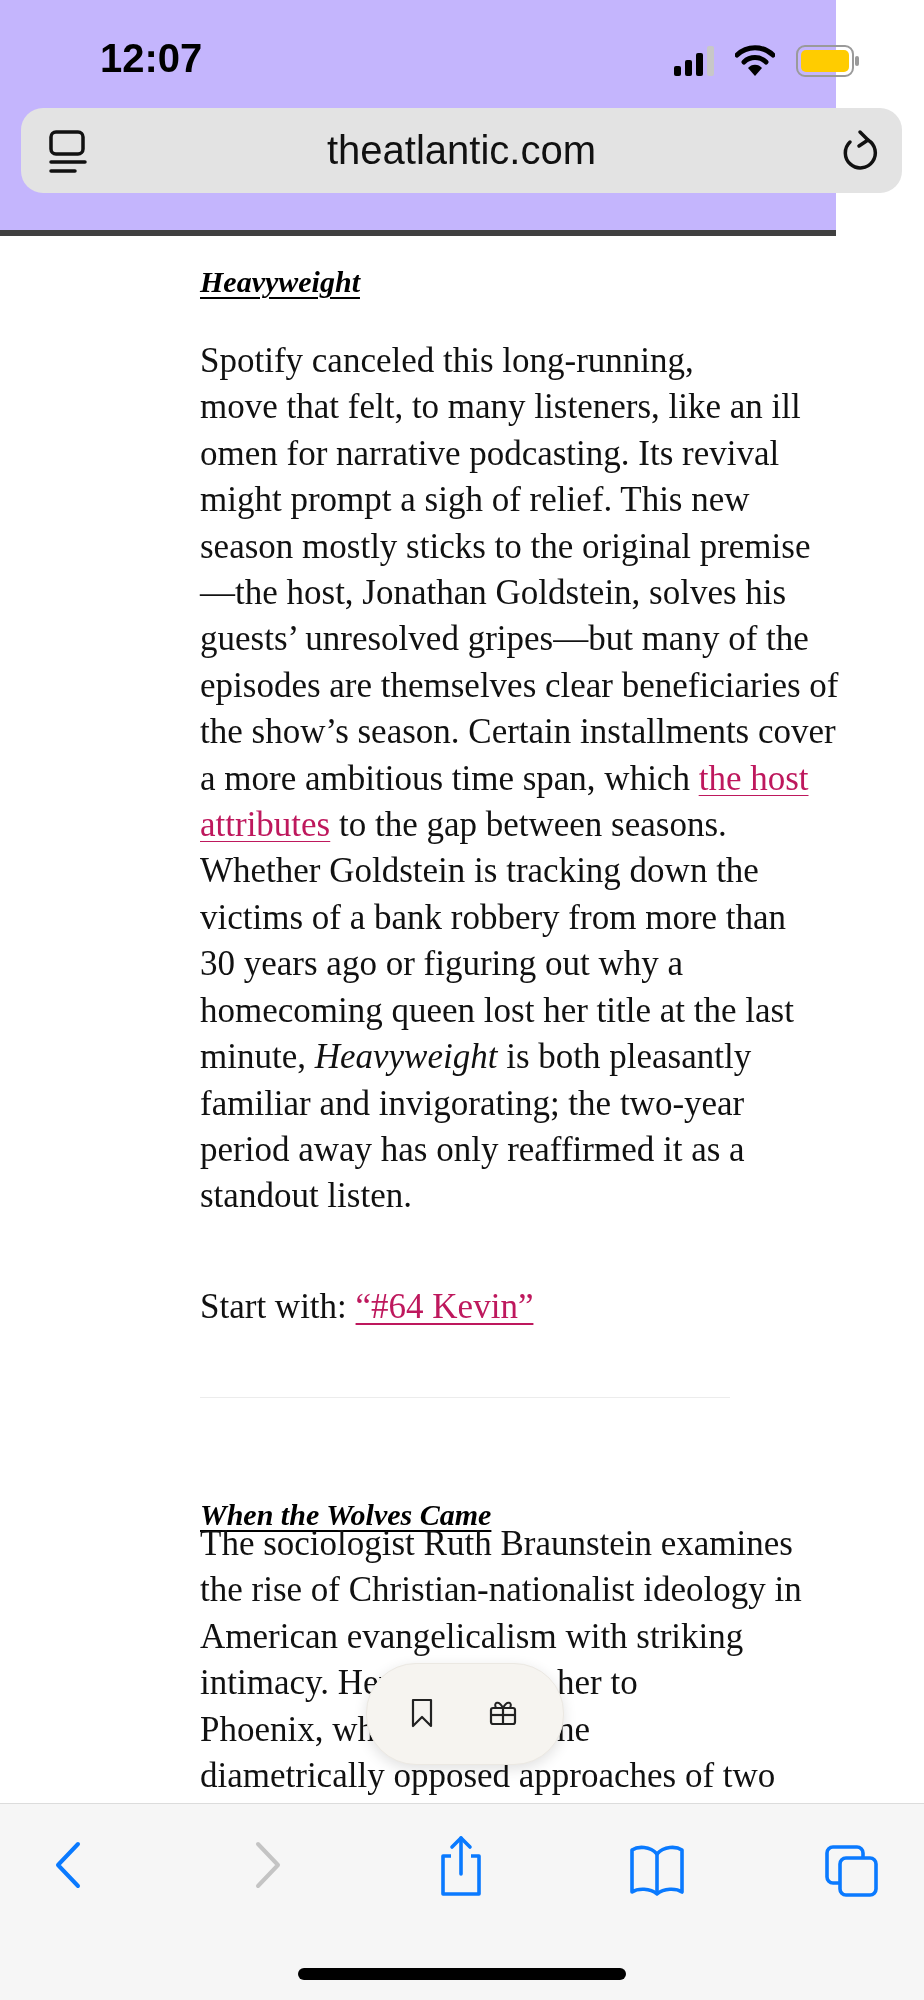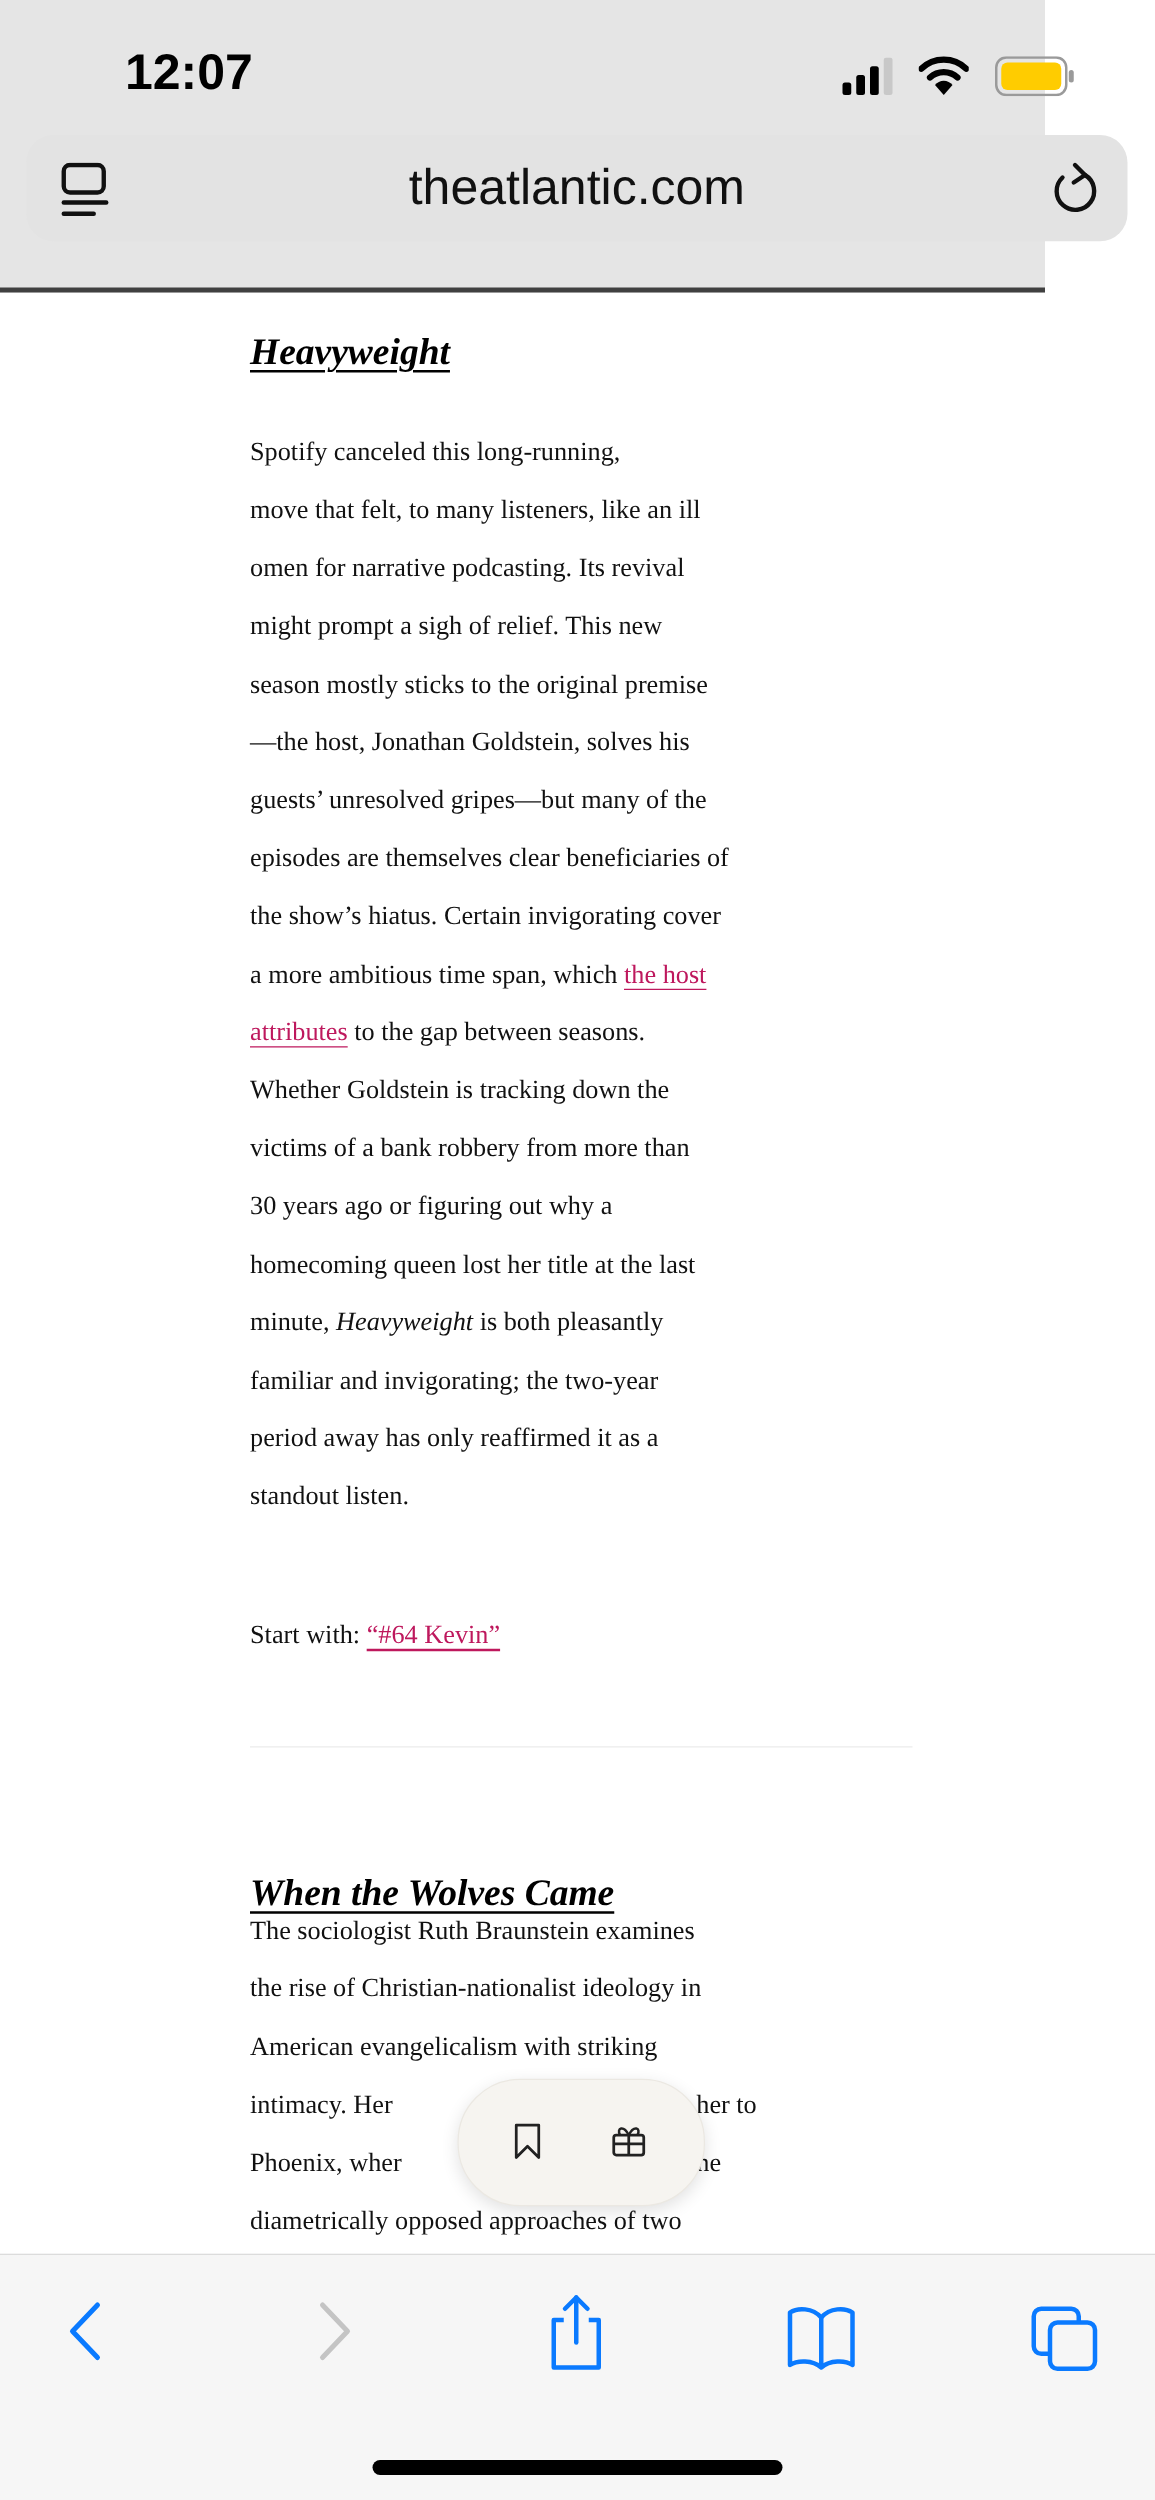--- a/index.html
+++ b/index.html
@@ -1,29 +1,29 @@
 <!DOCTYPE html>
 <html><head>
 <meta charset="utf-8">
 <style>
   html, body { margin:0; padding:0; }
   body { width:924px; height:2000px; position:relative; overflow:hidden; background:#ffffff; font-family:"Liberation Serif", serif; }
-  .status-bar { position:absolute; left:0; top:0; width:836px; height:230px; background:#e5e5e5; border-bottom:4px solid #404040; }
+  .status-bar { position:absolute; left:0; top:0; width:836px; height:230px; background:#c4b5fd; border-bottom:6px solid #404040; }
   .time { position:absolute; left:100px; top:36px; font-family:"Liberation Sans", sans-serif; font-weight:bold; font-size:40px; color:#000; }
   .signal { position:absolute; left:672px; top:46px; width:48px; height:30px; }
   .wifi { position:absolute; left:735px; top:42px; width:40px; height:36px; }
   .battery { position:absolute; left:796px; top:45px; width:64px; height:32px; }
   .url-bar { position:absolute; left:21px; top:108px; width:881px; height:85px; background:#e3e3e3; border-radius:22px; }
   .url-text { position:absolute; left:0; right:0; top:20px; text-align:center; font-family:"Liberation Sans", sans-serif; font-size:40px; color:#111; }
   .tabs-icon { position:absolute; left:26px; top:22px; width:42px; height:44px; }
   .reload-icon { position:absolute; right:20px; top:20px; width:44px; height:46px; }
 
   .article { position:absolute; left:200px; top:230px; width:530px; }
   .heading { font-family:"Liberation Serif", serif; font-style:italic; font-weight:bold; font-size:30px; color:#000; text-decoration:underline; text-decoration-thickness:2px; text-underline-offset:5px; display:inline-block; }
-  .para { font-size:21px; line-height:46.4px; color:#111; }
+  .para { font-size:35px; line-height:46.4px; color:#111; }
   .line { white-space:nowrap; display:block; }
   .link { text-decoration:underline; text-decoration-thickness:1px; text-underline-offset:5px; color:#be185d; }
   .divider { position:absolute; left:200px; top:1397px; width:530px; height:1px; background:#ececec; }
 
   .float-pill { position:absolute; left:366px; top:1663px; width:196px; height:100px; background:#f6f4f0; border-radius:50px; box-shadow:0 4px 14px rgba(0,0,0,0.12); border:1px solid #ebe8e2; }
   .pill-bookmark { position:absolute; left:44px; top:34px; width:22px; height:30px; }
   .pill-gift { position:absolute; left:122px; top:34px; width:28px; height:28px; }
 
   .toolbar { position:absolute; left:0; top:1803px; width:924px; height:197px; background:#f6f6f6; border-top:1px solid #dcdcdc; }
   .tb-icon { position:absolute; top:36px; }
@@ -72,21 +72,21 @@
 
   <div class="para" style="position:absolute; top:108px; left:0; width:560px;">
     <span class="line">Spotify canceled this long-running,</span>
     <span class="line">move that felt, to many listeners, like an ill</span>
     <span class="line">omen for narrative podcasting. Its revival</span>
     <span class="line">might prompt a sigh of relief. This new</span>
     <span class="line">season mostly sticks to the original premise</span>
     <span class="line">—the host, Jonathan Goldstein, solves his</span>
     <span class="line">guests’ unresolved gripes—but many of the</span>
     <span class="line">episodes are themselves clear beneficiaries of</span>
-    <span class="line">the show’s hiatus. Certain invigorating cover</span>
+    <span class="line">the show’s season. Certain installments cover</span>
     <span class="line"><span>a more ambitious time span, which </span><a class="link">the host</a></span>
     <span class="line"><a class="link">attributes</a><span> to the gap between seasons.</span></span>
     <span class="line">Whether Goldstein is tracking down the</span>
     <span class="line">victims of a bank robbery from more than</span>
     <span class="line">30 years ago or figuring out why a</span>
     <span class="line">homecoming queen lost her title at the last</span>
     <span class="line"><span>minute, </span><em>Heavyweight</em><span> is both pleasantly</span></span>
     <span class="line">familiar and invigorating; the two-year</span>
     <span class="line">period away has only reaffirmed it as a</span>
     <span class="line">standout listen.</span>

